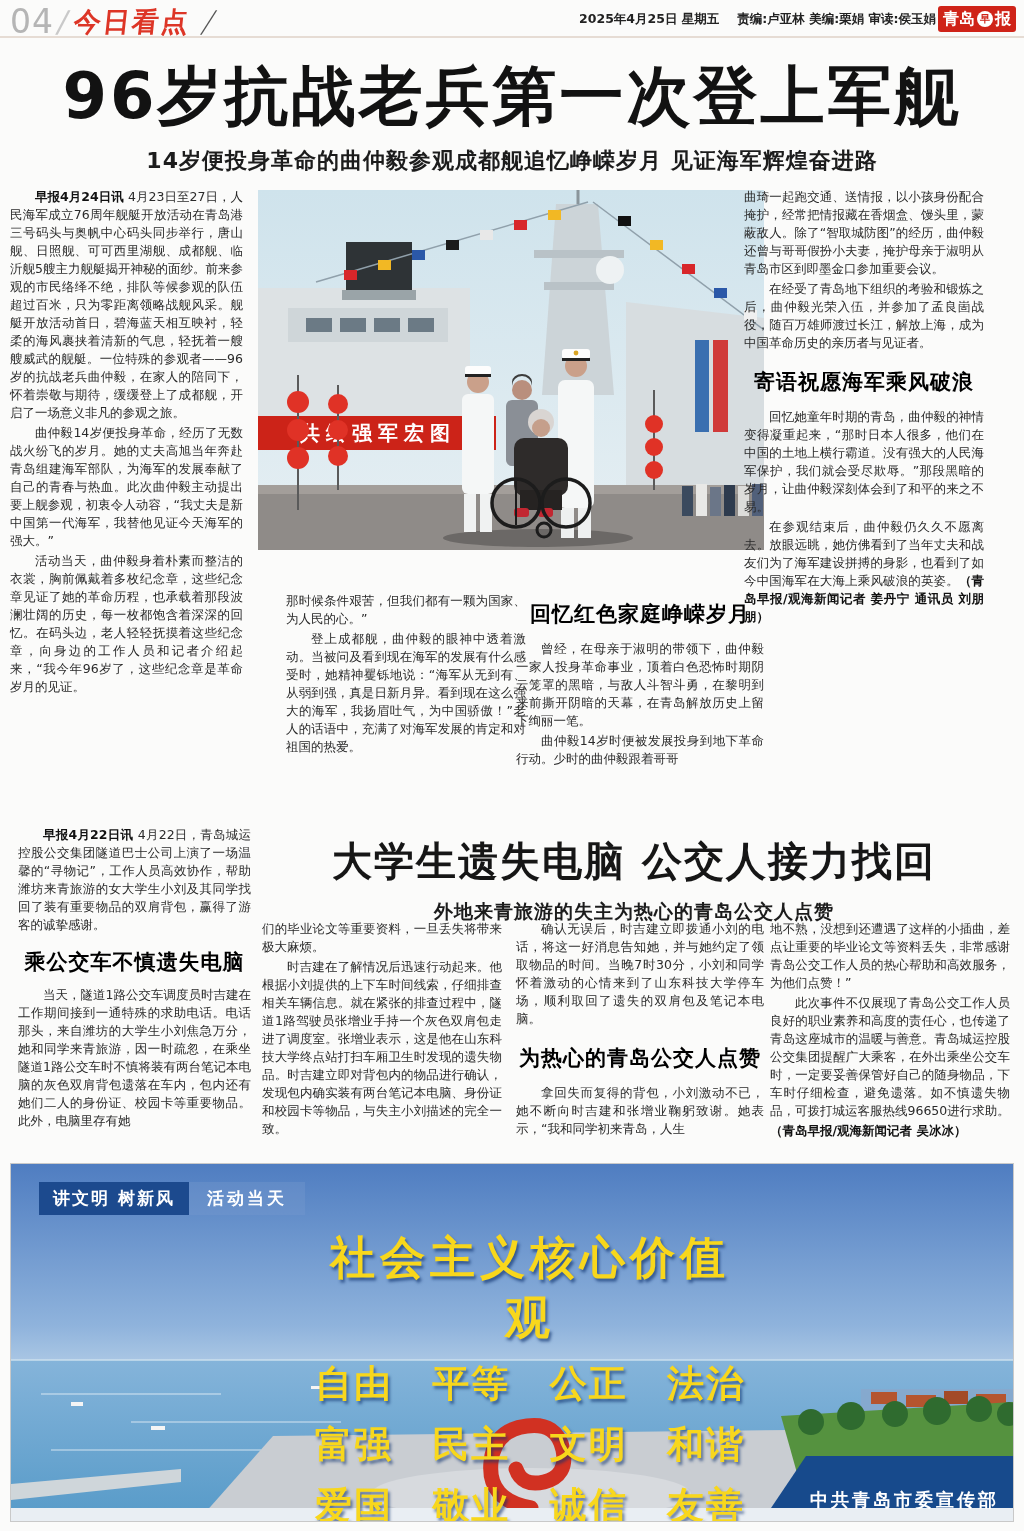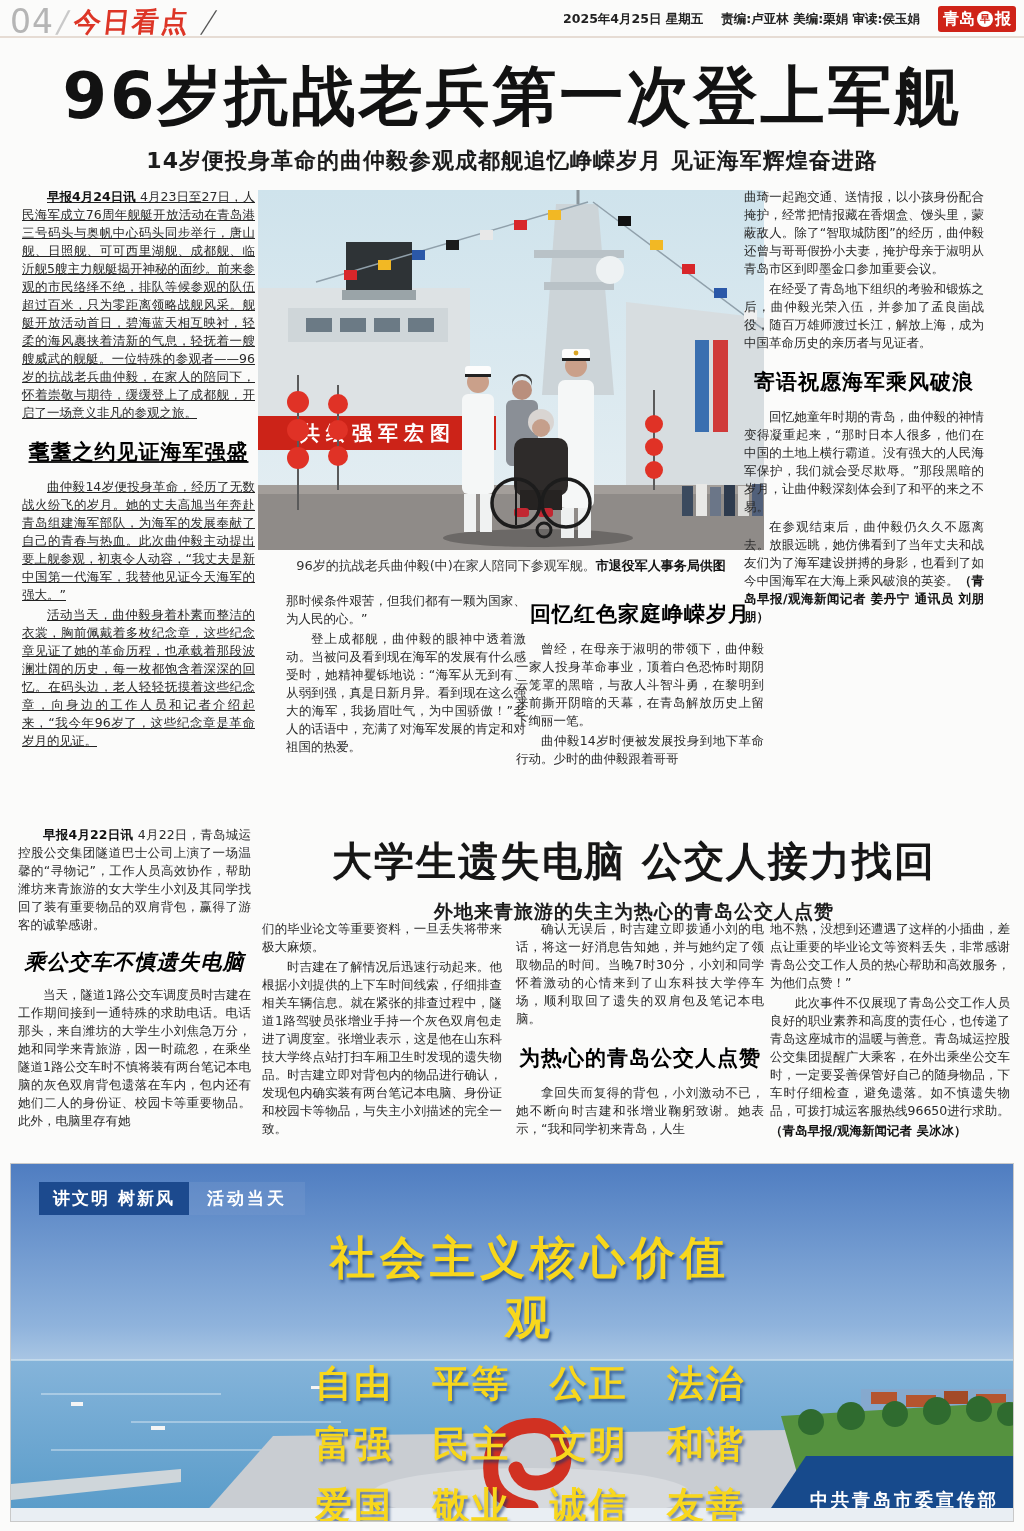--- a/index.html
+++ b/index.html
@@ -7,21 +7,21 @@
     width:1024px;height:1531px;position:relative;background:#fbfbfa;
     font-family:"DejaVu Sans","Liberation Sans",sans-serif;color:#222;overflow:hidden;
   }
   
   .masthead{position:absolute;left:0;top:0;width:1024px;height:26px;}
   .mh-left{position:absolute;left:10px;top:2px;display:flex;align-items:center;}
   .mh-pagenum{font-size:33px;color:#b5b5b5;font-weight:400;letter-spacing:1px;}
   .mh-slash1{font-size:30px;color:#c9c9c9;margin:0 6px 0 4px;transform:skewX(-12deg);}
   .mh-section{font-size:27px;font-weight:900;color:#dd3526;letter-spacing:2px;transform:skewX(-6deg);}
   .mh-slash2{font-size:30px;color:#555;margin-left:14px;transform:skewX(-18deg);font-weight:300;}
-  .mh-right{position:absolute;right:104px;top:11px;font-size:12.5px;color:#222;display:flex;gap:18px;white-space:nowrap;}
+  .mh-right{position:absolute;right:88px;top:11px;font-size:12.5px;color:#222;display:flex;gap:18px;white-space:nowrap;}
   .mh-date{font-weight:700;}
   .mh-editors{font-weight:700;}
   .logo{position:absolute;right:8px;top:6px;background:#cf2318;color:#fff;border-radius:3px;
         height:26px;display:flex;align-items:center;padding:0 5px;gap:2px;font-weight:900;font-size:16px;}
   .logo-emblem{width:16px;height:16px;border-radius:50%;background:#fff;color:#cf2318;
         font-size:10px;font-weight:900;display:flex;align-items:center;justify-content:center;}
   .mh-rule{position:absolute;left:0;top:36px;width:1024px;height:2px;background:#e6dcd4;}
 
   
   .a1-headline{position:absolute;left:60px;top:56px;width:904px;text-align:center;
@@ -31,40 +31,40 @@
 
   
   .col{position:absolute;}
   .col p{font-size:12.5px;line-height:18px;text-align:justify;margin:0 0 2px 0;text-indent:2em;color:#2a2a2a;}
   .col p.noind{text-indent:0;}
   .col .lead b{font-weight:900;color:#111;}
   .colhead{font-size:21px;font-weight:900;text-align:center;margin:16px 0 12px;letter-spacing:1px;color:#000;}
   .byline{font-weight:900;color:#111;}
   .byline-line{text-align:right;font-weight:900;text-indent:0 !important;}
 
-  .a1-col1{left:22px;top:188px;width:233px;text-decoration:underline;}
+  .a1-col1{left:10px;top:188px;width:233px;}
   .a1-col2{left:262px;top:592px;width:240px;margin-left:24px;}
   .a1-col3{left:516px;top:592px;width:248px;}
   .a1-col4{left:744px;top:188px;width:240px;}
 
   
   .photo-block{position:absolute;left:258px;top:190px;width:506px;}
   .photo-frame{width:506px;height:360px;overflow:hidden;background:#cfe0e8;}
   .photo-caption{font-size:13px;color:#333;text-align:center;margin-top:7px;}
   .photo-caption b{color:#111;font-weight:900;}
 
   
   .a2-headblock{position:absolute;left:258px;top:834px;width:752px;text-align:center;}
   .a2-headline{font-size:40px;font-weight:900;color:#161616;letter-spacing:2px;}
   .a2-sub{font-size:19px;font-weight:700;color:#1c1c1c;margin-top:10px;letter-spacing:1px;}
   .a2-col1{left:18px;top:826px;width:233px;}
   .a2-col2{left:262px;top:920px;width:240px;}
   .a2-col3{left:516px;top:920px;width:248px;}
   .a2-col4{left:770px;top:920px;width:240px;}
-  .a2-col1 .colhead{margin:14px 0 10px;font-style:italic;}
+  .a2-col1 .colhead{margin:14px 0 10px;}
 
   
   .ad{position:absolute;left:10px;top:1163px;width:1004px;height:359px;border:1px solid #c9c9c9;
       box-sizing:border-box;overflow:hidden;}
   .ad svg{position:absolute;left:0;top:0;}
   .ad-badges{position:absolute;left:28px;top:18px;display:flex;align-items:stretch;
       background:rgba(120,155,205,0.35);}
   .ad-badge1{background:#1c4a8e;color:#fff;font-size:17px;font-weight:900;padding:5px 14px;letter-spacing:2px;}
   .ad-badge2{color:#fff;font-size:17px;font-weight:900;padding:5px 18px;letter-spacing:3px;}
   .ad-values{position:absolute;left:298px;top:64px;width:442px;text-align:center;}
@@ -95,21 +95,20 @@
     <span>报</span>
   </div>
   <div class="mh-rule"></div>
 </div>
 
 <div class="a1-headline">96岁抗战老兵第一次登上军舰</div>
 <div class="a1-sub">14岁便投身革命的曲仲毅参观成都舰追忆峥嵘岁月  见证海军辉煌奋进路</div>
 
 <div class="col a1-col1">
   <p class="lead"><b>早报4月24日讯  </b><span>4月23日至27日，人民海军成立76周年舰艇开放活动在青岛港三号码头与奥帆中心码头同步举行，唐山舰、日照舰、可可西里湖舰、成都舰、临沂舰5艘主力舰艇揭开神秘的面纱。前来参观的市民络绎不绝，排队等候参观的队伍超过百米，只为零距离领略战舰风采。舰艇开放活动首日，碧海蓝天相互映衬，轻柔的海风裹挟着清新的气息，轻抚着一艘艘威武的舰艇。一位特殊的参观者——96岁的抗战老兵曲仲毅，在家人的陪同下，怀着崇敬与期待，缓缓登上了成都舰，开启了一场意义非凡的参观之旅。</span></p>
-  <div class="colhead">耄耋之约见证海军强盛</div>
   <p>曲仲毅14岁便投身革命，经历了无数战火纷飞的岁月。她的丈夫高旭当年奔赴青岛组建海军部队，为海军的发展奉献了自己的青春与热血。此次曲仲毅主动提出要上舰参观，初衷令人动容，“我丈夫是新中国第一代海军，我替他见证今天海军的强大。”</p>
   <p>活动当天，曲仲毅身着朴素而整洁的衣裳，胸前佩戴着多枚纪念章，这些纪念章见证了她的革命历程，也承载着那段波澜壮阔的历史，每一枚都饱含着深深的回忆。在码头边，老人轻轻抚摸着这些纪念章，向身边的工作人员和记者介绍起来，“我今年96岁了，这些纪念章是革命岁月的见证。</p>
 </div>
 
 <div class="photo-block">
   <div class="photo-frame">
     <svg width="506" height="360" viewBox="0 0 506 360">
       <defs>
         <linearGradient id="sky" x1="0" y1="0" x2="0" y2="1">
           <stop offset="0" stop-color="#cfe3ec"></stop>
@@ -219,23 +218,20 @@
         <rect x="262" y="300" width="42" height="20" fill="#262322"></rect>
         <rect x="256" y="318" width="15" height="9" rx="3" fill="#c22731"></rect>
         <rect x="280" y="318" width="15" height="9" rx="3" fill="#c22731"></rect>
         <circle cx="258" cy="313" r="24" fill="none" stroke="#1c1c1c" stroke-width="3.5"></circle>
         <circle cx="308" cy="313" r="24" fill="none" stroke="#1c1c1c" stroke-width="3.5"></circle>
         <line x1="258" y1="291" x2="258" y2="335" stroke="#1c1c1c" stroke-width="2"></line>
         <line x1="286" y1="313" x2="330" y2="313" stroke="#1c1c1c" stroke-width="0"></line>
         <circle cx="286" cy="340" r="7" fill="none" stroke="#1c1c1c" stroke-width="3"></circle>
       </g>
     </svg>
-  </div>
-  <div class="photo-caption">
-    <span>96岁的抗战老兵曲仲毅(中)在家人陪同下参观军舰。</span><b>市退役军人事务局供图</b>
   </div>
 </div>
 
 <div class="col a1-col2">
   <p class="noind">那时候条件艰苦，但我们都有一颗为国家、为人民的心。”</p>
   <p>登上成都舰，曲仲毅的眼神中透着激动。当被问及看到现在海军的发展有什么感受时，她精神矍铄地说：“海军从无到有、从弱到强，真是日新月异。看到现在这么强大的海军，我扬眉吐气，为中国骄傲！”老人的话语中，充满了对海军发展的肯定和对祖国的热爱。</p>
 </div>
 
 <div class="col a1-col3">
   <div class="colhead" style="margin-top:8px;">回忆红色家庭峥嵘岁月</div>

